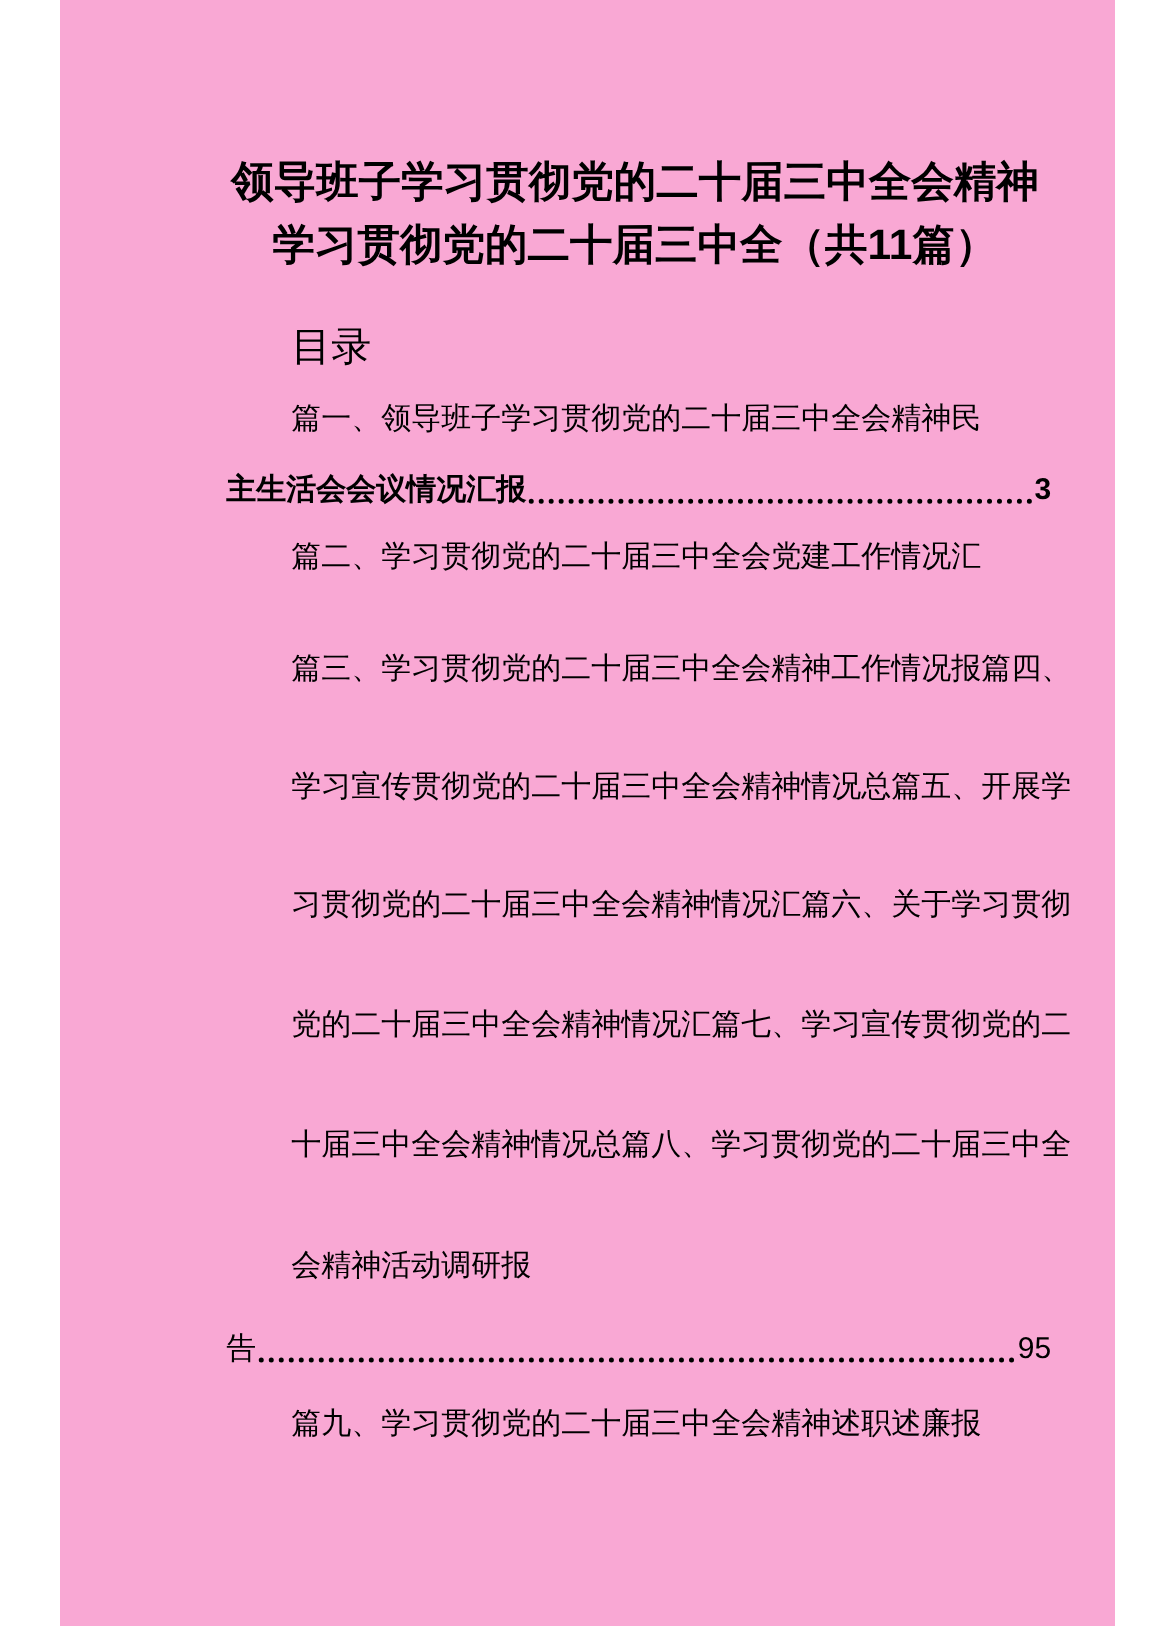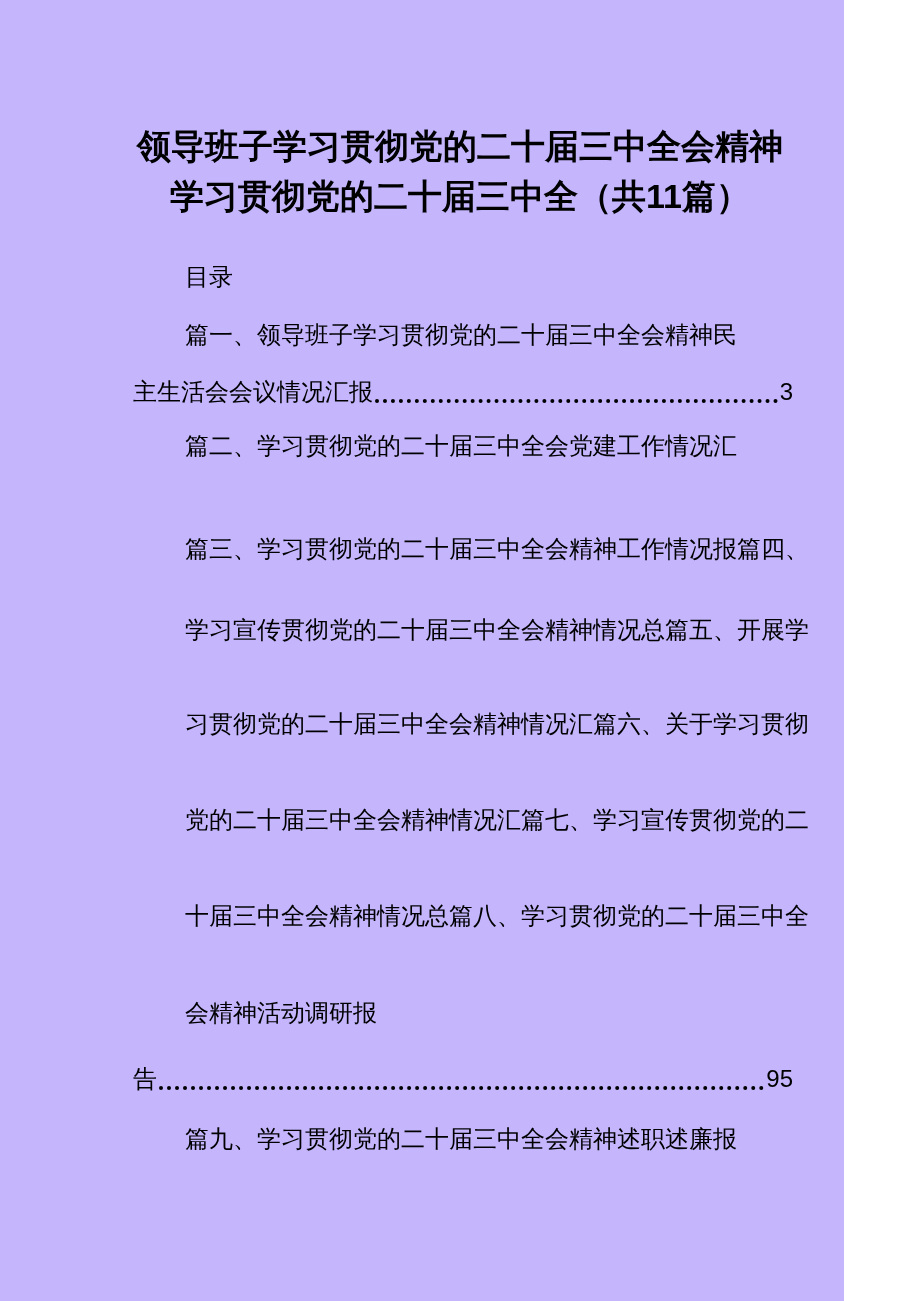--- a/index.html
+++ b/index.html
@@ -4,44 +4,45 @@
 <style>
   html, body {
     margin: 0;
     padding: 0;
     background: #ffffff;
   }
   .page {
     position: relative;
     width: 844px;
     height: 1301px;
-    background: #c4b5fd;
+    background: #f9a8d4;
     overflow: hidden;
     font-family: "Liberation Sans", "DejaVu Sans", sans-serif;
     color: #000000;
+    margin-left: 48px;
   }
   .title-line {
     position: absolute;
     left: 0;
     width: 920px;
     text-align: center;
     font-size: 34px;
     font-weight: 700;
     line-height: 44px;
     white-space: nowrap;
     letter-spacing: 0px;
   }
   .title-line-1 { top: 124px; }
   .title-line-2 { top: 174px; }
 
   .toc-heading {
     position: absolute;
     left: 185px;
     top: 260px;
-    font-size: 24px;
+    font-size: 32px;
     line-height: 34px;
     white-space: nowrap;
   }
   .toc-line {
     position: absolute;
     font-size: 24px;
     line-height: 34px;
     white-space: nowrap;
   }
   .toc-line.indent { left: 185px; text-align: center; }
@@ -66,23 +67,23 @@
     right: 2px;
     bottom: 6px;
     border-bottom: 4px dotted #000000;
   }
   .page-number {
     flex: 0 0 auto;
     font-size: 24px;
   }
   
   .l0  { top: 318px; }
-  .l1  { top: 375px; }
+  .l1  { top: 375px; font-weight: bold; }
   .l2  { top: 429px; }
-  .l3  { top: 532px; }
+  .l3  { top: 518px; }
   .l4  { top: 613px; }
   .l5  { top: 707px; }
   .l6  { top: 803px; font-family: Liberation Serif, serif; }
   .l7  { top: 899px; }
   .l8  { top: 996px; }
   .l9  { top: 1062px; }
   .l10 { top: 1122px; }
 </style>
 </head>
 <body>

